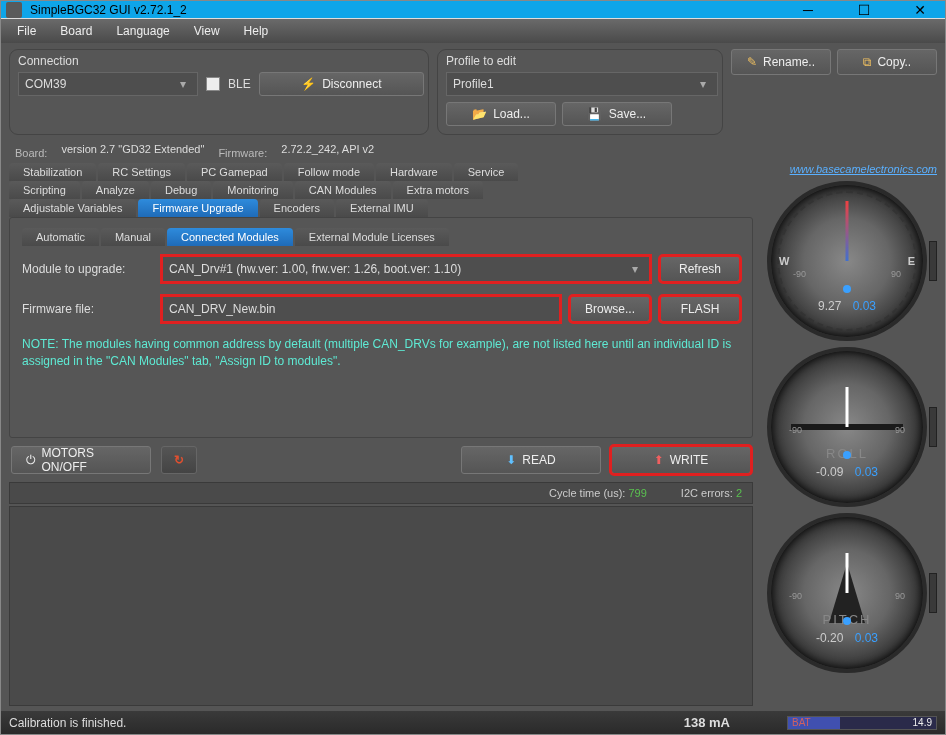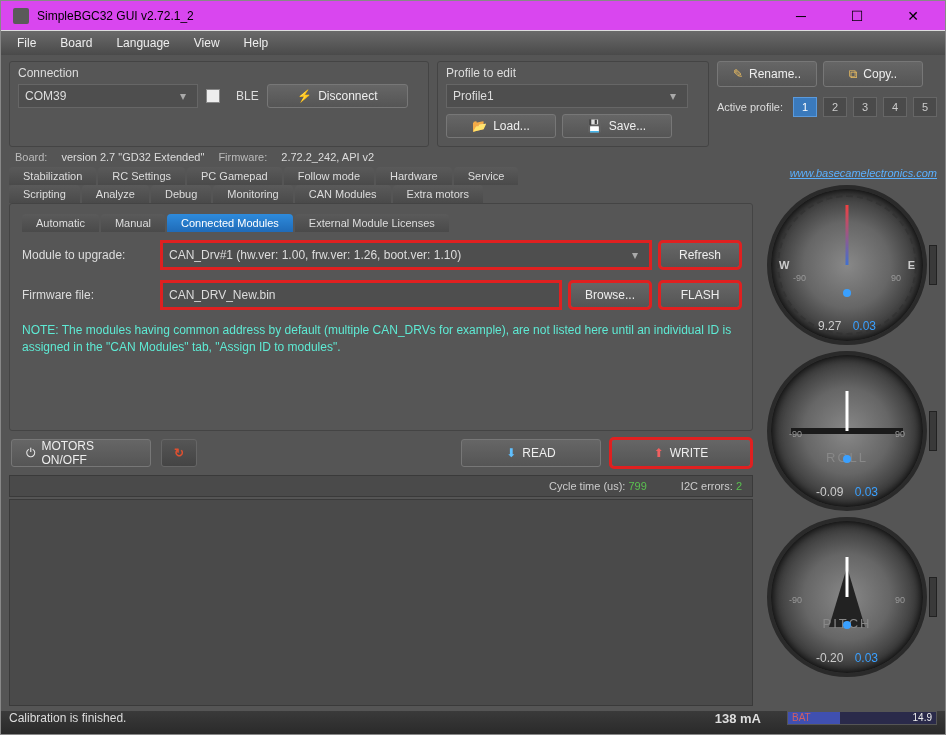--- a/index.html
+++ b/index.html
@@ -1,44 +1,44 @@
 <!DOCTYPE html>
 <html><head>
 <meta charset="utf-8">
 <style>
 * { box-sizing: border-box; margin: 0; padding: 0; font-family: Arial, sans-serif; }
 body { background: #fff; width: 946px; height: 735px; overflow: hidden; }
 .window { width: 946px; height: 735px; display: flex; flex-direction: column; border: 1px solid #888; }
-.titlebar { height: 30px; background: #d946ef; display: flex; align-items: center; padding: 0 12px; border-bottom: 1px solid #ddd; }
+.titlebar { height: 18px; background: #0ea5e9; display: flex; align-items: center; padding: 0 5px; border-bottom: 1px solid #ddd; }
 .titlebar-icon { width: 16px; height: 16px; background: #5a5a5a; border-radius: 2px; margin-right: 8px; }
 .titlebar-text { flex: 1; font-size: 12px; color: #000; }
 .titlebar-btns { display: flex; gap: 16px; }
 .titlebar-btn { width: 40px; height: 28px; display: flex; align-items: center; justify-content: center; font-size: 14px; cursor: pointer; }
 .menubar { height: 24px; background: linear-gradient(#6a6a6a, #4a4a4a); display: flex; align-items: center; padding: 0 6px; gap: 4px; }
 .menubar-item { color: #eee; font-size: 12px; padding: 3px 10px; cursor: pointer; }
 .main-body { flex: 1; background: #555; display: flex; flex-direction: column; color: #ddd; font-size: 12px; }
 .top-panels { display: flex; gap: 8px; padding: 6px 8px 0 8px; }
-.panel { background: #565656; border: 1px solid #444; border-radius: 3px; padding: 4px 20px 8px 8px; }
+.panel { background: #565656; border: 1px solid #444; border-radius: 9px; padding: 4px 4px 8px 8px; }
 .panel-title { font-size: 12px; color: #ddd; margin-bottom: 4px; }
 .conn-panel { flex: 0 0 420px; }
 .conn-row { display: flex; align-items: center; gap: 8px; }
 .select-box { background: #4e4e4e; border: 1px solid #666; color: #ddd; height: 24px; padding: 2px 6px; font-size: 12px; flex: 1; display: flex; align-items: center; justify-content: space-between; }
 .select-arrow { width: 16px; text-align: center; color: #aaa; }
-.chk { display: flex; align-items: center; gap: 16px; }
+.chk { display: flex; align-items: center; gap: 8px; }
 .chkbox { width: 14px; height: 14px; background: #eee; border: 1px solid #888; }
 .btn { background: linear-gradient(#666,#555); border: 1px solid #777; border-radius: 3px; color: #eee; font-size: 12px; padding: 4px 14px; cursor: pointer; display: inline-flex; align-items: center; gap: 6px; justify-content: center; }
 .profile-panel { flex: 1; }
 .profile-row { display: flex; align-items: center; gap: 6px; }
 .side-btns { display: flex; flex-direction: column; gap: 6px; justify-content: flex-start; }
 .side-btns .btn { width: 100px; height: 26px; }
 .profiles-row { display: flex; align-items: center; gap: 6px; margin-top: 6px; }
 .prof-num { width: 24px; height: 20px; background: #4a4a4a; border: 1px solid #666; display: flex; align-items: center; justify-content: center; font-size: 11px; color: #ccc; cursor: pointer; }
 .prof-num.active { background: #3a7abd; color: #fff; border-color: #5a9add; }
 .status-row { display: flex; align-items: center; gap: 14px; padding: 4px 14px; font-size: 11px; color: #ddd; }
-.status-row .lbl { color: #bbb; }
+.status-row .lbl { color: #bbb; margin-top: 8px; }
 .content-row { flex: 1; display: flex; gap: 4px; padding: 0 8px 4px 8px; overflow: hidden; }
 .left-col { flex: 1; display: flex; flex-direction: column; }
 .right-col { width: 180px; display: flex; flex-direction: column; align-items: center; gap: 6px; }
 .link-row { text-align: right; font-size: 11px; font-style: italic; }
 .link-row a { color: #5ab0ff; text-decoration: underline; cursor: pointer; }
 .tabs-row { display: flex; gap: 2px; flex-wrap: wrap; }
 .tab { background: linear-gradient(#5a5a5a,#4a4a4a); border-radius: 4px 4px 0 0; padding: 3px 14px; font-size: 11px; color: #ddd; cursor: pointer; white-space: nowrap; }
 .tab.active { background: linear-gradient(#2e8bdc,#1f6bb8); color: #fff; }
 .tab-pane { flex: 1; background: #565656; border: 1px solid #444; border-radius: 3px; padding: 10px 12px; display: flex; flex-direction: column; }
 .subtabs { display: flex; gap: 2px; margin-bottom: 10px; }
@@ -52,29 +52,29 @@
 .bottom-buttons { display: flex; gap: 10px; padding: 8px 2px; align-items: center; }
 .bottom-buttons .spacer { flex: 1; }
 .btn-wide { width: 140px; height: 28px; }
 .reload-btn { width: 36px; height: 28px; background: linear-gradient(#555,#444); border: 1px solid #666; border-radius: 3px; display:flex; align-items:center; justify-content:center; color:#e05030; cursor:pointer; font-weight:bold; }
 .status-line { background: #4a4a4a; border: 1px solid #3a3a3a; padding: 4px 10px; font-size: 11px; color: #ccc; display:flex; justify-content:flex-end; gap:34px; }
 .status-line .val { color: #5ac050; }
 .log-area { flex:1; background:#4a4a4a; border:1px solid #3a3a3a; min-height:80px; margin-top:2px; }
 .gauge { width: 160px; height: 160px; position: relative; }
 .gauge-bg { width: 160px; height: 160px; border-radius: 50%; background: radial-gradient(#888 0%, #666 40%, #333 70%, #222 100%); border: 4px solid #2a2a2a; position: relative; box-shadow: inset 0 0 10px #000; }
 .gauge-label { position: absolute; bottom: 42px; width: 100%; text-align: center; font-size: 13px; color: #888; letter-spacing: 2px; }
-.gauge-vals { position: absolute; bottom: 8px; width: 100%; text-align: center; font-size: 12px; }
+.gauge-vals { position: absolute; bottom: 24px; width: 100%; text-align: center; font-size: 12px; }
 .gauge-vals .v1 { color: #ccc; margin-right: 8px; }
 .gauge-vals .v2 { color: #3aa0ff; }
 .gauge-needle { position:absolute; left:50%; top:50%; width:3px; height:60px; background:#fff; transform-origin:bottom center; transform:translate(-50%,-100%) rotate(0deg); }
 .gauge-arrow { position:absolute; left:50%; top:50%; width:0; height:0; border-left:18px solid transparent; border-right:18px solid transparent; border-bottom:60px solid #222; transform:translate(-50%,-50%); }
 .gauge-dot { position:absolute; left:50%; bottom:44px; width:8px; height:8px; background:#3aa0ff; border-radius:50%; transform:translateX(-50%); }
 .gauge-well { position:absolute; right:-10px; top:50%; transform:translateY(-50%); width:8px; height:40px; background:#3a3a3a; border:1px solid #222; }
 .gauge-tick { position:absolute; font-size:9px; color:#999; }
-.footer { height: 24px; background: linear-gradient(#3a3a3a,#2a2a2a); display: flex; align-items: flex-start; padding: 0 8px; color: #ddd; font-size: 12px; border-top:1px solid #555; }
+.footer { height: 24px; background: linear-gradient(#3a3a3a,#2a2a2a); display: flex; align-items: center; padding: 0 8px; color: #ddd; font-size: 12px; border-top:1px solid #555;gap:31px; }
 .footer .spacer { flex:1; }
 .footer .amp { font-weight:bold; font-size:13px; margin-right:20px; }
 .bat-bar { width: 150px; height: 14px; background: #2a2a4a; border:1px solid #555; position:relative; margin-left:6px; }
 .bat-fill { position:absolute; left:0; top:0; height:100%; width:35%; background:#4050b0; }
 .bat-txt { position:absolute; left:4px; top:0; font-size:10px; color:#d06060; }
 .bat-val { position:absolute; right:4px; top:0; font-size:10px; color:#eee; }
 .compass-ne { position:absolute; font-size:11px; font-weight:bold; }
 .compass-ring { position:absolute; inset:6px; border-radius:50%; border:2px dashed #333; }
 .roll-bar { position:absolute; left:20px; right:20px; top:50%; height:6px; background:#1a1a1a; transform:translateY(-50%); }
 </style>
@@ -146,28 +146,20 @@
         <div style="display:flex; gap:6px">
           <div class="btn">
             <span style="color:#f0c060">✎</span>
             <span>Rename..</span>
           </div>
           <div class="btn">
             <span style="color:#f0c060">⧉</span>
             <span>Copy..</span>
           </div>
         </div>
-        <div class="profiles-row" style="margin-top:4px">
-          <span style="font-size:11px; margin-right:4px">Active profile:</span>
-          <div class="prof-num active">1</div>
-          <div class="prof-num">2</div>
-          <div class="prof-num">3</div>
-          <div class="prof-num">4</div>
-          <div class="prof-num">5</div>
-        </div>
       </div>
     </div>
 
     <div class="status-row">
       <span class="lbl">Board:</span>
       <span>version 2.7 "GD32 Extended"</span>
       <span class="lbl">Firmware:</span>
       <span>2.72.2_242, API v2</span>
     </div>
 
@@ -182,20 +174,26 @@
           <div class="tab">Hardware</div>
           <div class="tab">Service</div>
         </div>
         <div class="tabs-row">
           <div class="tab">Scripting</div>
           <div class="tab">Analyze</div>
           <div class="tab">Debug</div>
           <div class="tab">Monitoring</div>
           <div class="tab">CAN Modules</div>
           <div class="tab">Extra motors</div>
+        </div>
+        <div class="tabs-row">
+          <div class="tab">Adjustable Variables</div>
+          <div class="tab active">Firmware Upgrade</div>
+          <div class="tab">Encoders</div>
+          <div class="tab">External IMU</div>
         </div>
 
         <div class="tab-pane">
           <div class="subtabs">
             <div class="tab">Automatic</div>
             <div class="tab">Manual</div>
             <div class="tab active">Connected Modules</div>
             <div class="tab">External Module Licenses</div>
           </div>
 

